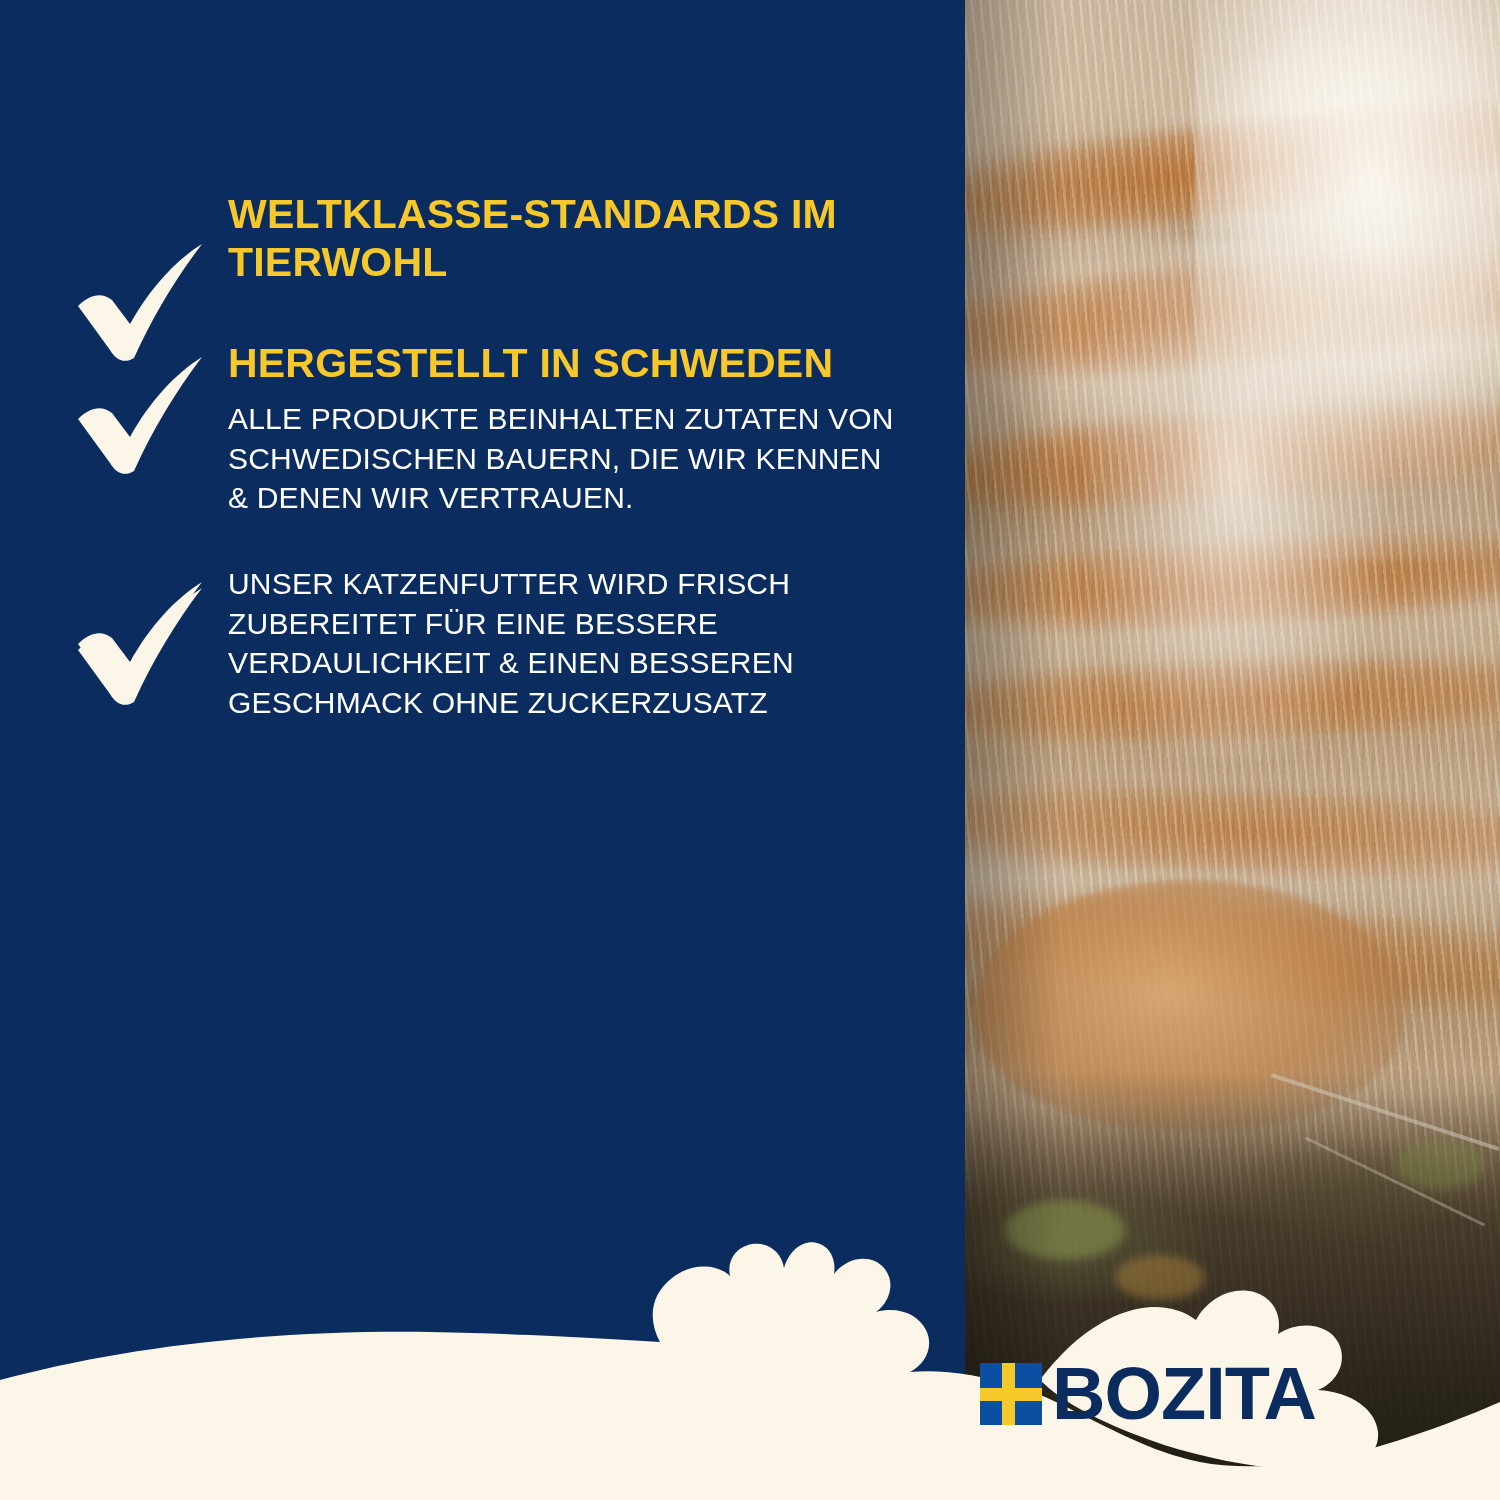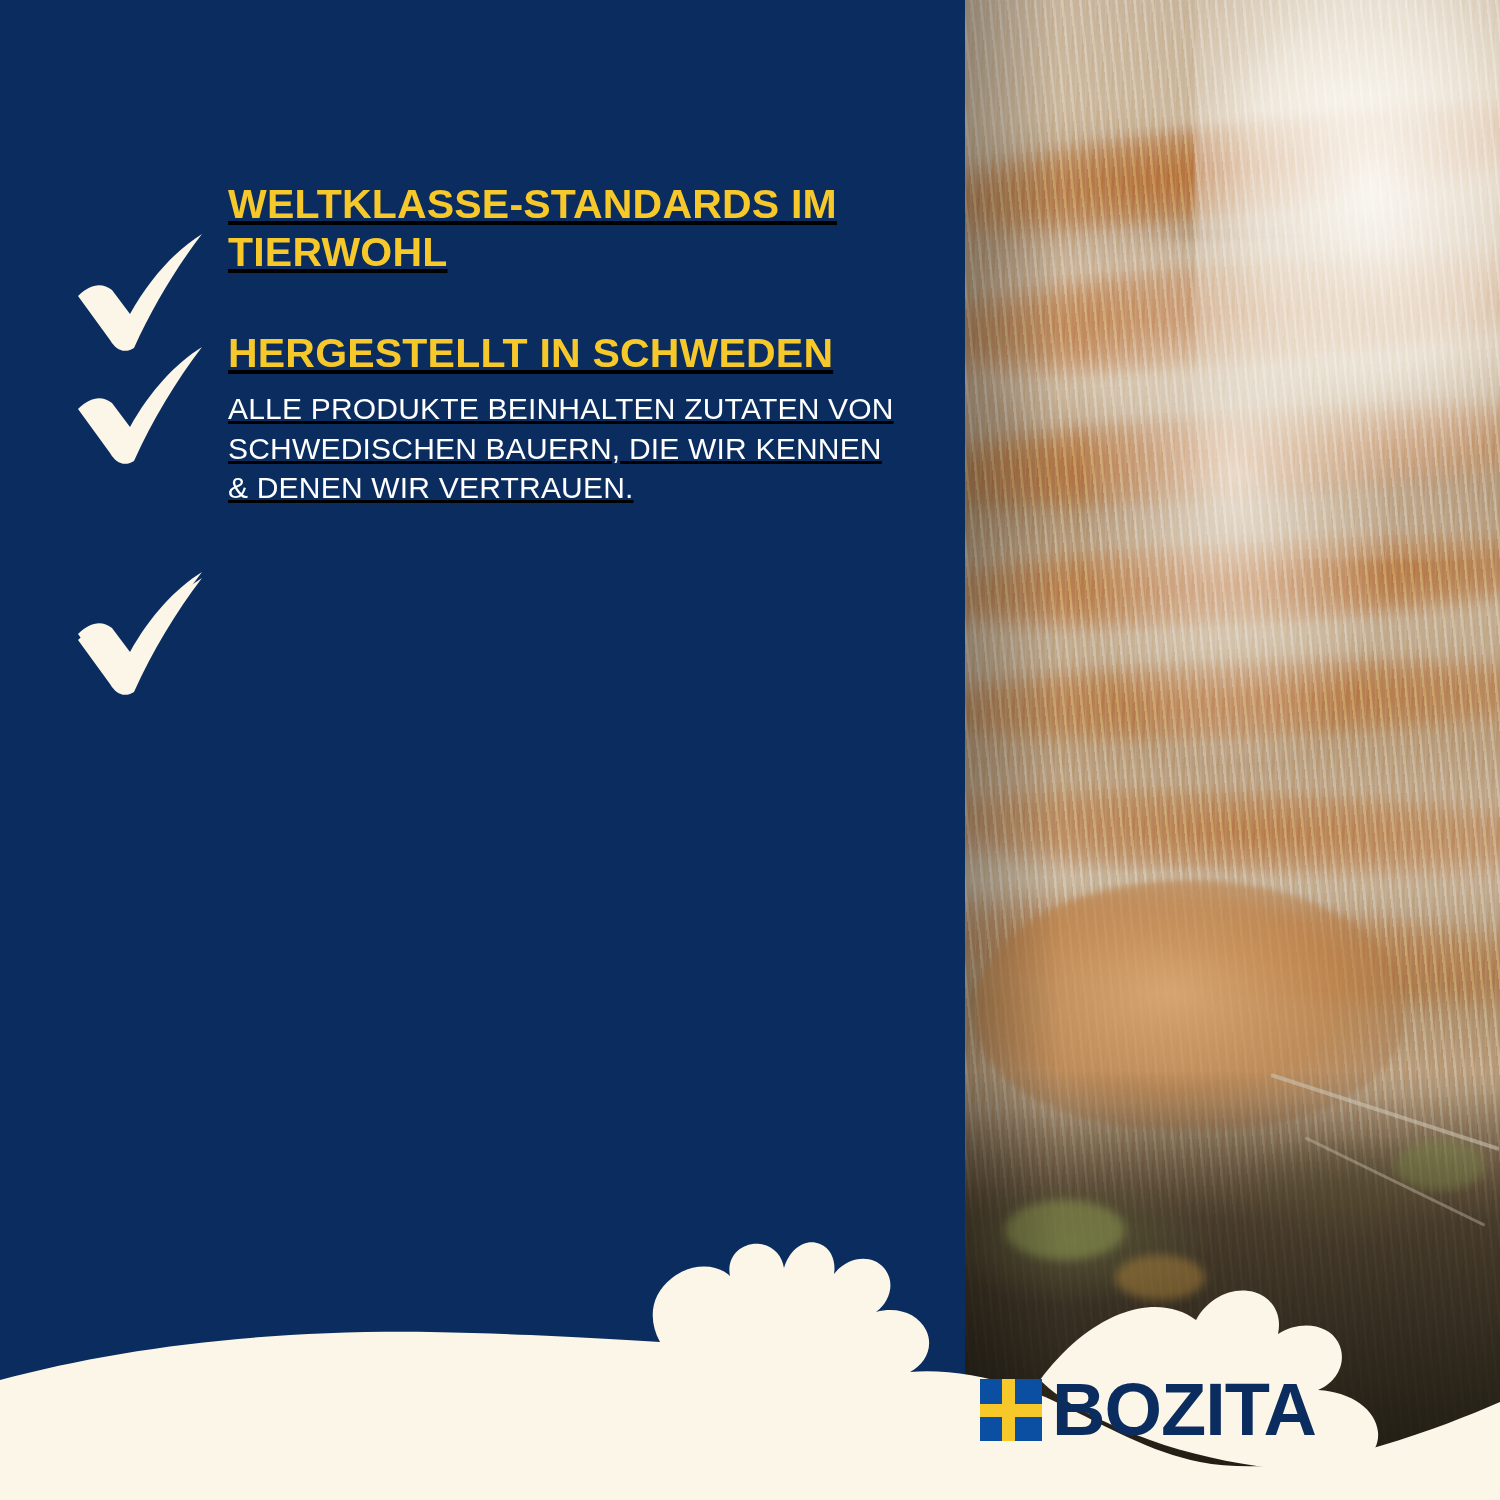--- a/index.html
+++ b/index.html
@@ -145,24 +145,23 @@
   .blue-panel {
     position: absolute;
     top: 0; left: 0;
     width: 965px;
     height: 1500px;
     background: #0b2c5e;
   }
 
   .features {
     position: absolute;
-    top: 180px;
+    top: 190px;
     left: 0;
     width: 965px;
-    text-decoration: underline;
   }
   .feature {
     position: relative;
     padding-left: 228px;
     padding-right: 60px;
     margin-bottom: 46px;
   }
   .check {
     position: absolute;
     left: 72px;
@@ -207,21 +206,21 @@
     width: 1500px;
     height: 420px;
     pointer-events: none;
   }
   .bottom-art svg { display: block; width: 1500px; height: 420px; }
 
   
   .logo {
     position: absolute;
     left: 980px;
-    bottom: 58px;
+    bottom: 74px;
     display: flex;
     align-items: center;
     gap: 10px;
   }
   .logo-flag {
     position: relative;
     width: 62px;
     height: 62px;
     background: #0b4fa3;
     flex: none;
@@ -302,20 +301,21 @@
           </svg>
         </span>
       </div>
 
       <div class="feature f4">
         <span class="check">
           <svg viewBox="0 0 140 140" aria-hidden="true">
             <path d="M6 74 C18 62 30 60 40 68 L58 92 C78 56 104 28 130 12 C104 46 80 86 62 126 C52 132 44 128 38 118 Z" fill="#fbf6e7"></path>
           </svg>
         </span>
+        <p class="f-body">UNSER KATZENFUTTER WIRD FRISCH ZUBEREITET FÜR EINE BESSERE VERDAULICHKEIT &amp; EINEN BESSEREN GESCHMACK OHNE ZUCKERZUSATZ</p>
       </div>
 
     </div>
   </div>
 
   <div class="bottom-art">
     <svg viewBox="0 0 1500 420" aria-hidden="true">
       <path fill="#fbf6e7" d="
         M0,300
         C120,268 260,250 430,252

